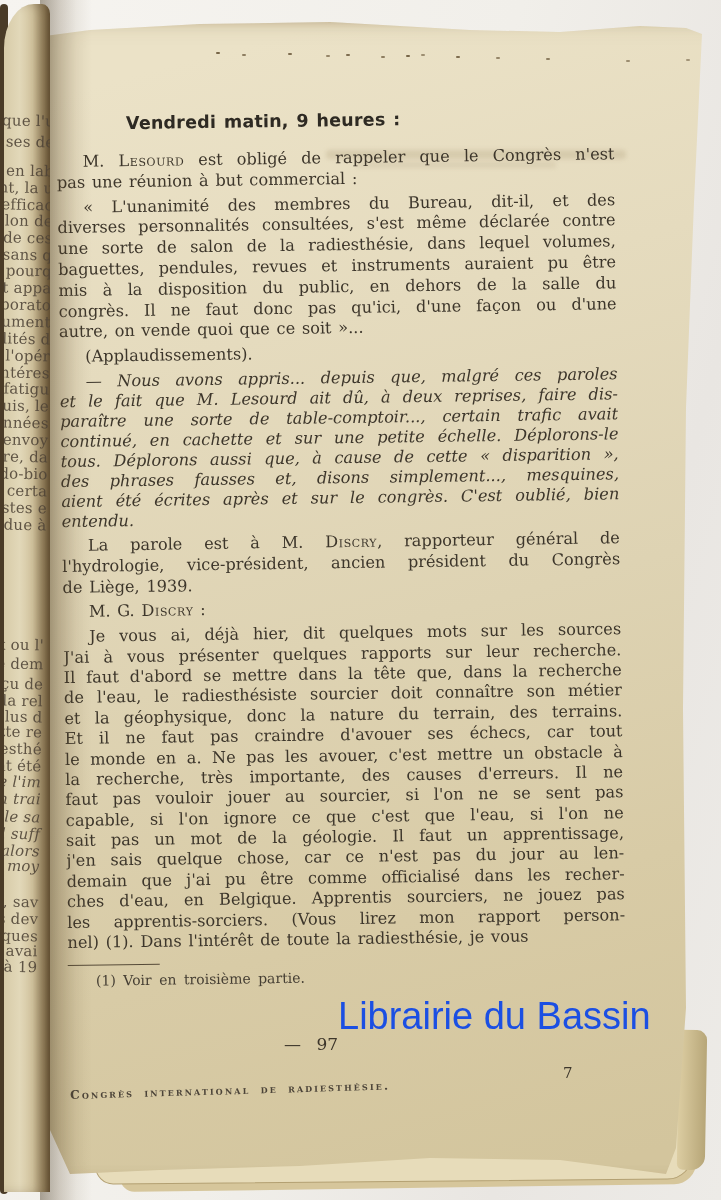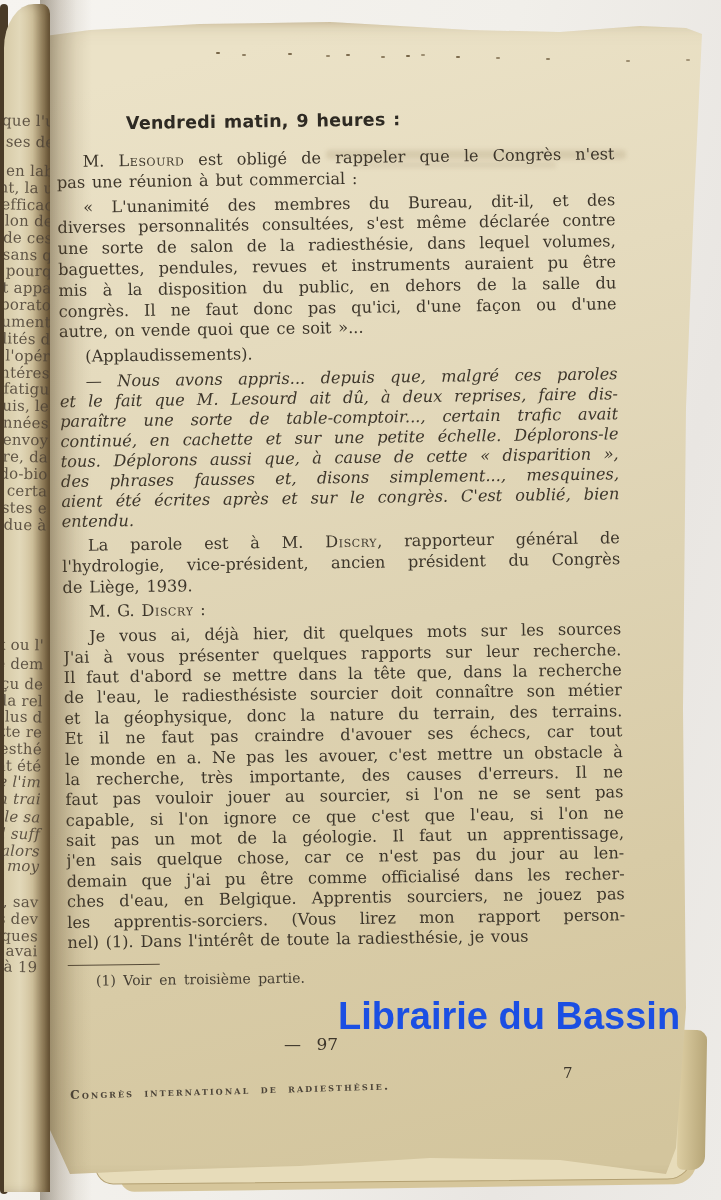--- a/index.html
+++ b/index.html
@@ -64,21 +64,21 @@
   
   .ghost{position:absolute;left:300px;top:128px;width:300px;height:9px;background:rgba(150,130,90,.20);filter:blur(2px);border-radius:4px;}
   .ghost2{position:absolute;left:330px;top:140px;width:200px;height:6px;background:rgba(150,130,90,.14);filter:blur(2px);border-radius:3px;}
   
   .page-number{position:absolute;left:258px;top:1012px;font-size:17px;color:#3d362b;word-spacing:10px;}
   .corner-number{position:absolute;left:537px;top:1042px;font-size:15px;color:#3d362b;}
   .running-footer{position:absolute;left:44px;top:1066px;transform:rotate(-1.7deg);transform-origin:0 0;
     font-variant:small-caps;font-weight:bold;font-size:12px;letter-spacing:2.1px;word-spacing:4px;color:#4b4338;}
   
   .watermark{position:absolute;left:338px;top:995px;z-index:10;
-    font-family:"Liberation Sans",sans-serif;font-size:38px;font-weight:700;white-space:nowrap;}
+    font-family:"Liberation Sans",sans-serif;font-size:38px;font-weight:400;white-space:nowrap;}
 </style>
 </head>
 <body>
 
 <div class="stage">
 
   <div class="spine-edge"></div>
   <div class="underpage-2"></div>
   <div class="underpage-1"></div>
   <div class="rightstack"></div>

